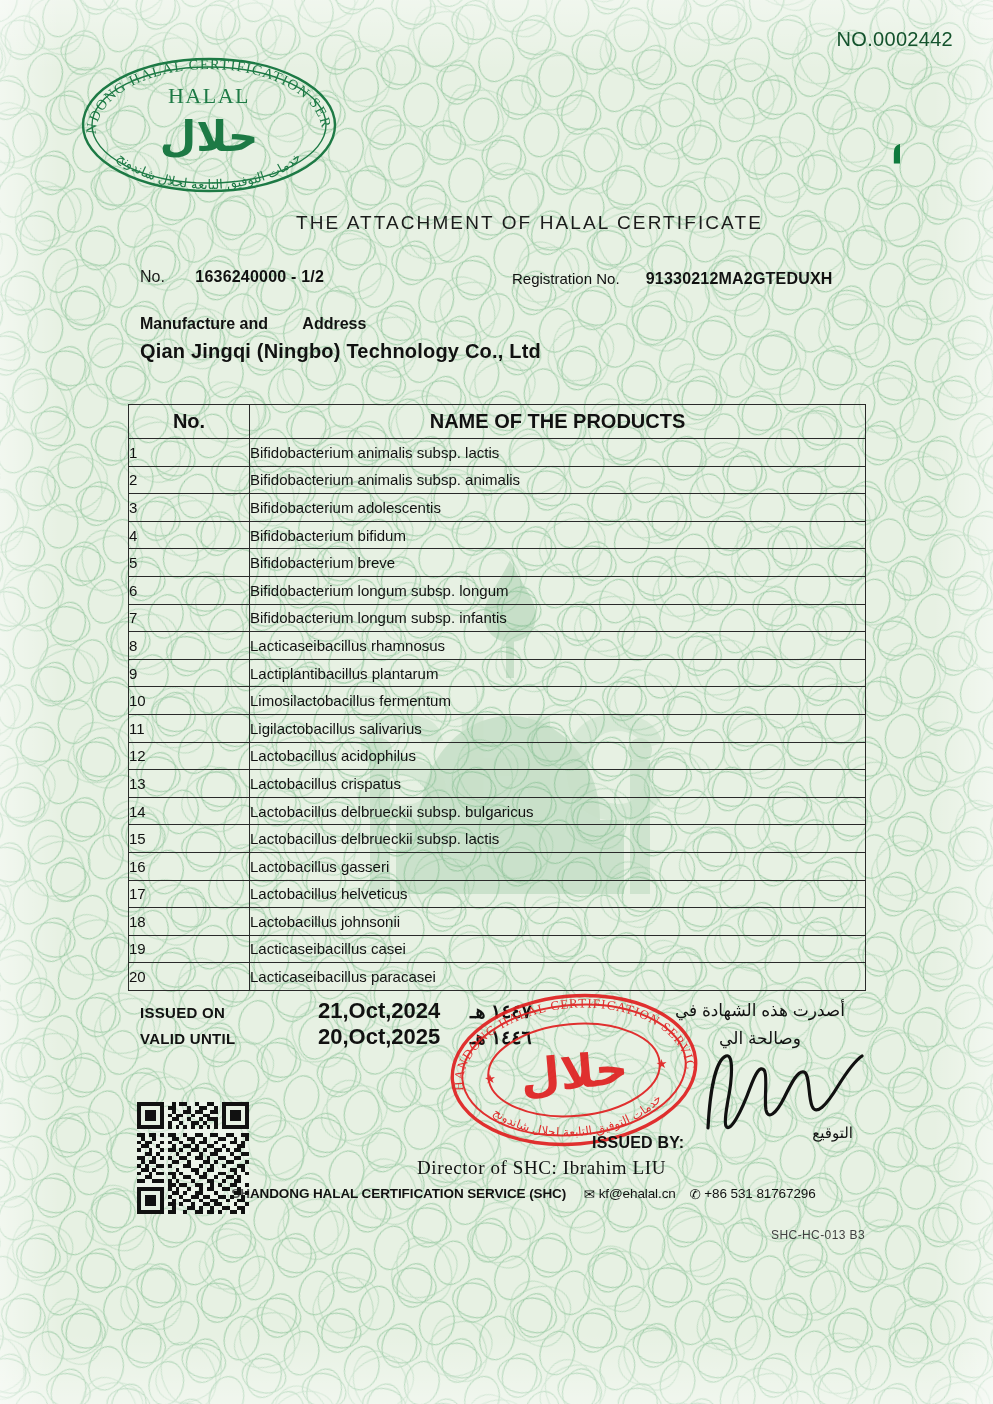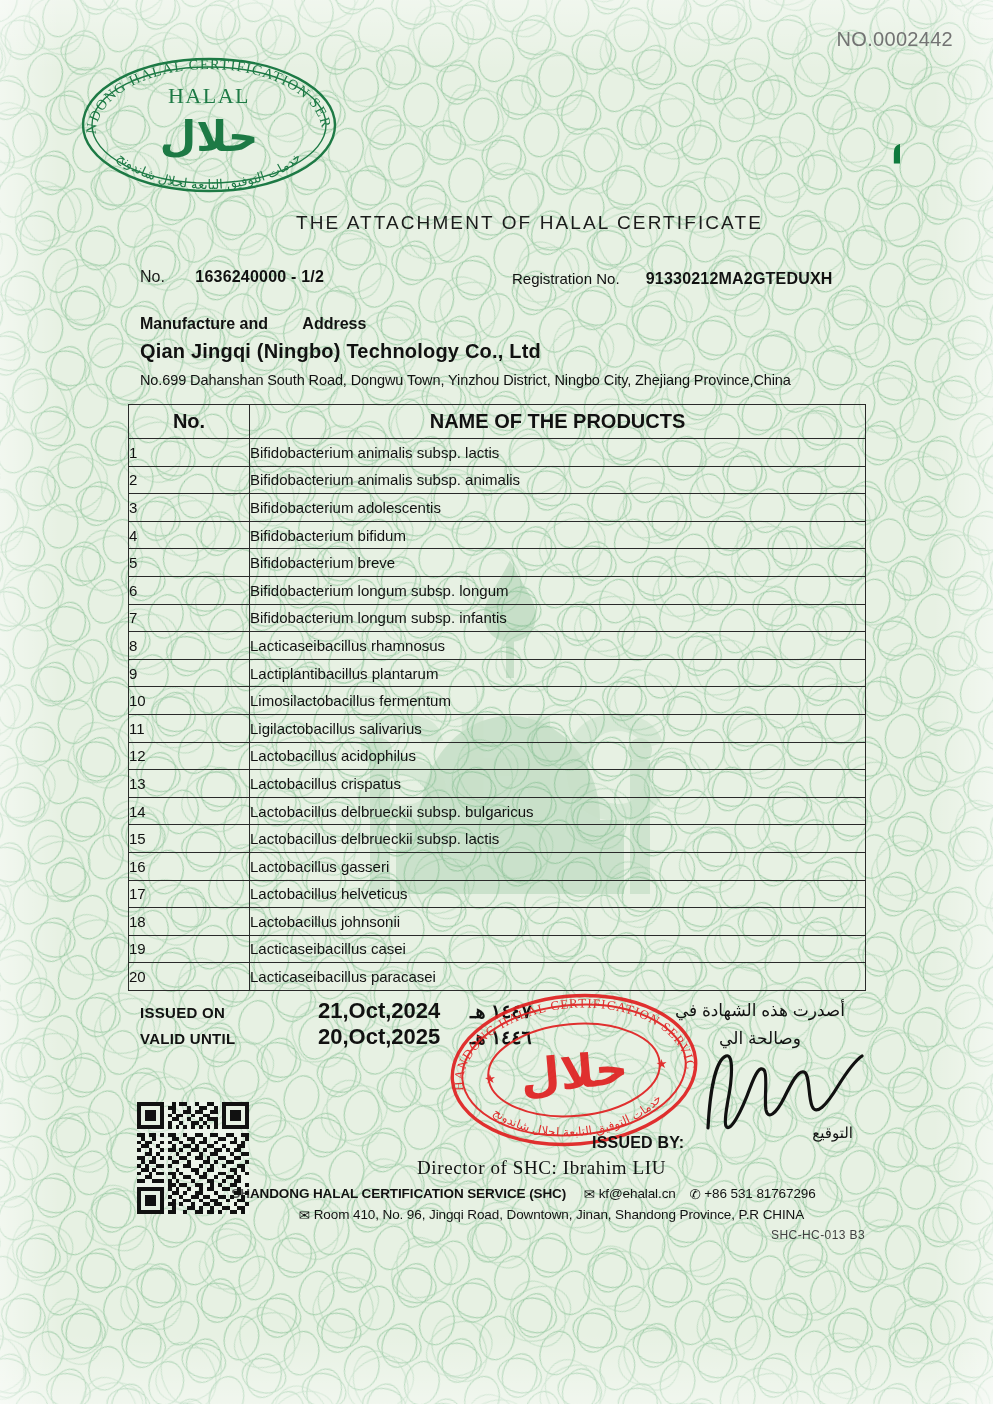--- a/index.html
+++ b/index.html
@@ -27,21 +27,21 @@
     position:absolute;inset:0;
     background:
       linear-gradient(to right, rgba(255,255,255,.45), rgba(255,255,255,0) 6%, rgba(255,255,255,0) 94%, rgba(255,255,255,.45)),
       linear-gradient(to bottom, rgba(255,255,255,.4), rgba(255,255,255,0) 5%, rgba(255,255,255,0) 95%, rgba(255,255,255,.4));
     pointer-events:none;
   }
   
   #sheet{position:absolute;inset:0;}
   .serial{
     position:absolute;right:40px;top:28px;
-    color:#737373;font-size:20px;letter-spacing:.3px;
+    color:#14532d;font-size:20px;letter-spacing:.3px;
     font-family:"Liberation Sans", sans-serif;
   }
   #seal-green{position:absolute;left:78px;top:55px;width:262px;height:140px;}
   #basmala{position:absolute;left:380px;top:72px;width:520px;height:105px;}
   .title{
     position:absolute;left:0;right:0;top:212px;
     text-align:center;
     font-size:19px;letter-spacing:2.1px;
     color:#1b1b1b;
     padding-left:66px;
@@ -194,21 +194,20 @@
     <span class="lbl">Registration No.</span>
     <span class="val">91330212MA2GTEDUXH</span>
   </div>
 
   <div class="manuf-label">
     <span>Manufacture and</span>
     <span class="sp"></span>
     <span>Address</span>
   </div>
   <div class="manuf-name">Qian Jingqi (Ningbo) Technology Co., Ltd</div>
-  <div class="address">No.699 Dahanshan South Road, Dongwu Town, Yinzhou District, Ningbo City, Zhejiang Province,China</div>
 
   <table class="products">
     <thead>
       <tr>
         <th class="h-no">No.</th>
         <th>NAME OF THE PRODUCTS</th>
       </tr>
     </thead>
     <tbody id="tbody">
         <tr>
@@ -340,24 +339,20 @@
     <span class="contact">
       <span class="ic">✉</span>
       <span>kf@ehalal.cn</span>
     </span>
     <span class="phone">
       <span class="ic">✆</span>
       <span>+86 531 81767296</span>
     </span>
   </div>
 
-  <div class="addr-line">
-    <span class="ic">✉</span>
-    <span>Room 410, No. 96, Jingqi Road, Downtown, Jinan, Shandong Province, P.R CHINA</span>
-  </div>
 
   <div class="formcode">SHC-HC-013 B3</div>
 
   <svg id="qr" viewBox="0 0 29 29" shape-rendering="crispEdges">
     <rect width="29" height="29" fill="#ffffff" opacity=".25"></rect>
     <g fill="#111">
 
       <path d="M0 0h7v7h-7z"></path>
         <path d="M1 1h5v5h-5z" fill="#e7f1e3"></path>
         <path d="M2 2h3v3h-3z" fill="#111"></path>

